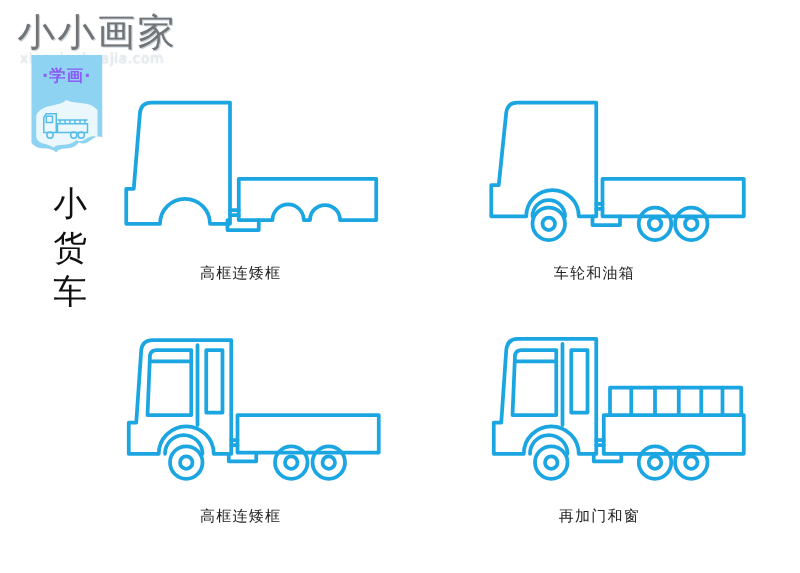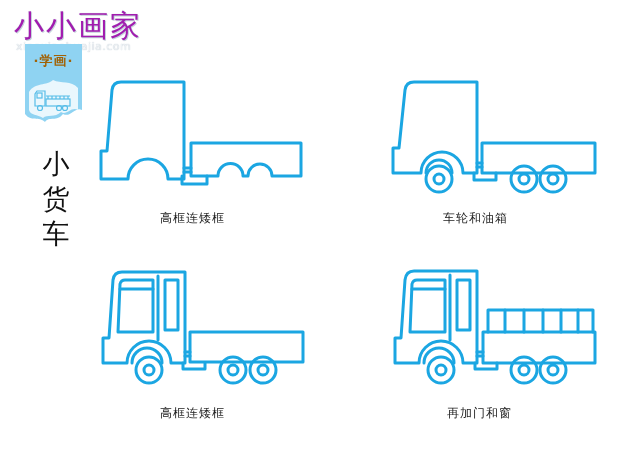--- a/index.html
+++ b/index.html
@@ -1,22 +1,22 @@
 <!DOCTYPE html>
 <html><head>
   <meta charset="utf-8">
   <style>
     html, body { margin:0; padding:0; background:#ffffff; }
     body { width:640px; height:458px; position:relative; overflow:hidden; font-family:"DejaVu Sans", sans-serif; }
-    .wm { position:absolute; left:14px; top:6px; font-size:30px; color:#a21caf; letter-spacing:2px; font-family:"DejaVu Serif", serif;
+    .wm { position:absolute; left:14px; top:6px; font-size:30px; color:#737373; letter-spacing:2px; font-family:"DejaVu Serif", serif;
           text-shadow: 0 0 1px #b8c8d4, 1px 1px 0 #c8d4dc; }
     .wm-url { position:absolute; left:16px; top:40px; font-size:11px; color:#eef2f5; letter-spacing:0.5px;
           text-shadow: 0 0 1px #aab8c4; font-family:"DejaVu Sans", sans-serif; }
     .banner { position:absolute; left:25px; top:44px; width:57px; height:80px; }
-    .banner-text { position:absolute; left:25px; top:52px; width:57px; text-align:center; color:#a16207; font-size:13px; font-weight:bold; letter-spacing:1px; }
+    .banner-text { position:absolute; left:25px; top:52px; width:57px; text-align:center; color:#8b5cf6; font-size:13px; font-weight:bold; letter-spacing:1px; }
     .title { position:absolute; left:36px; top:146px; width:40px; text-align:center; font-size:27px; line-height:35px; color:#111; }
     .caption { position:absolute; font-size:12px; color:#222; font-family:Liberation Serif, serif; letter-spacing:1px; }
     svg.draw { position:absolute; left:0; top:0; }
     .ln { fill:none; stroke:#1ba6e2; stroke-width:3; stroke-linejoin:round; stroke-linecap:round; }
   </style>
 </head>
 <body>
 
 <div class="wm">小小画家</div>
 <div class="wm-url">xiaoxiaohuajia.com</div>

